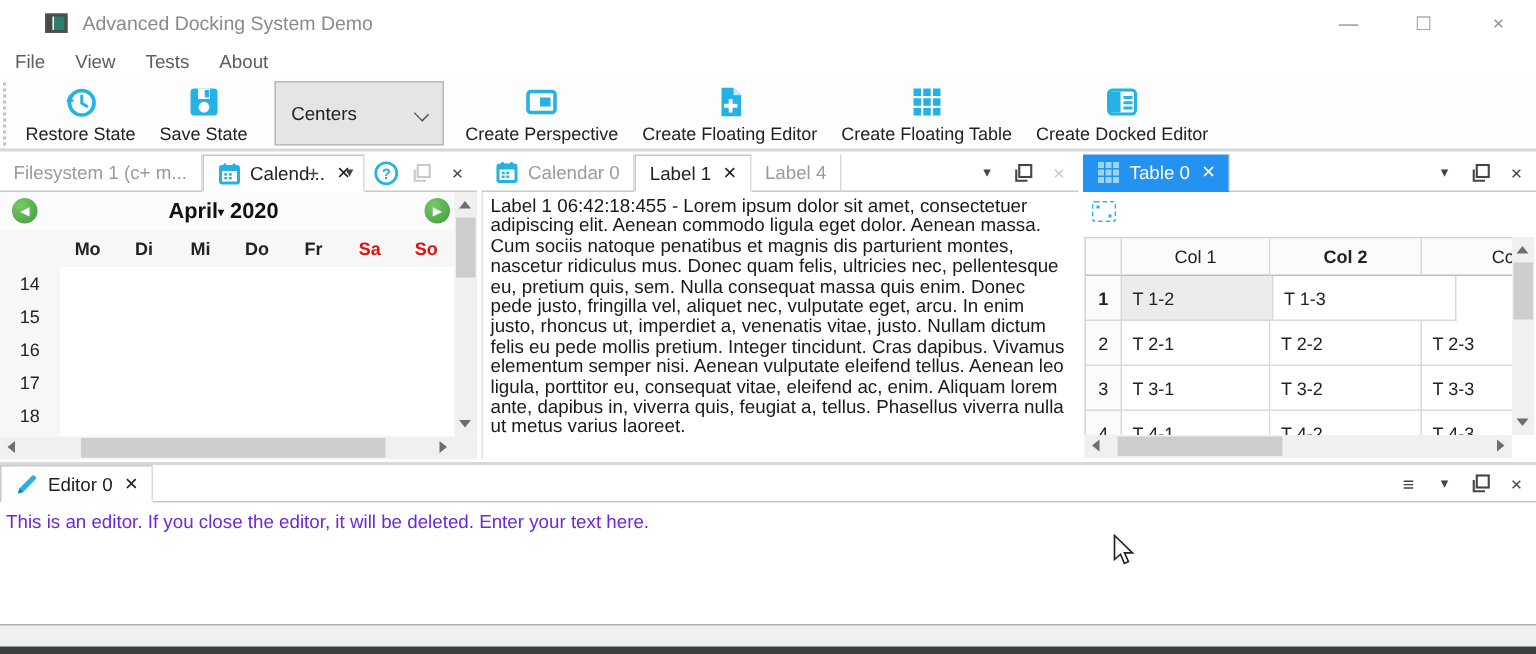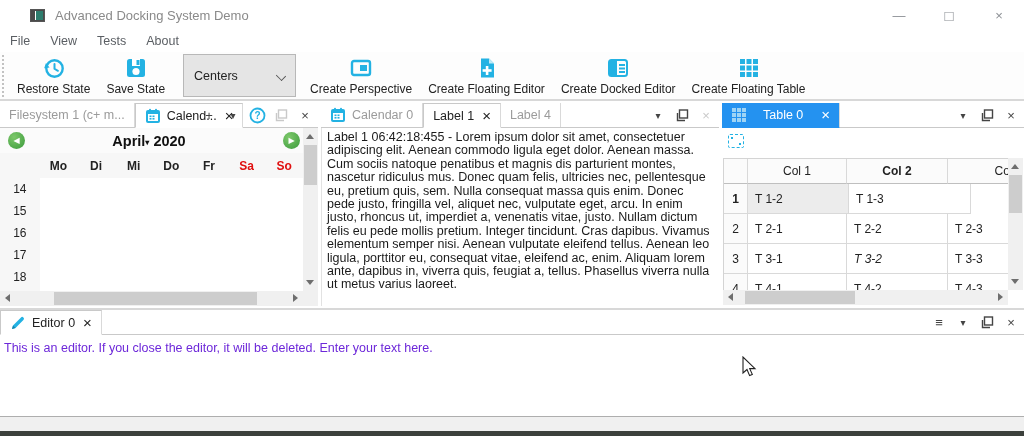--- a/index.html
+++ b/index.html
@@ -27,21 +27,21 @@
   .tb-btn .tlabel { font-size:12px; color:#222; margin-top:2px; white-space:nowrap; }
   .combobox { width:113px; height:43px; background:#e5e5e5; border:1px solid #b8b8b8; display:flex; align-items:center; margin:0 6px 0 10px; position:relative; }
   .combobox .cb-value { margin-left:10px; color:#222; font-size:12.5px; }
   .cb-chevron { position:absolute; right:10px; top:17px; width:8px; height:8px; border-right:1.6px solid #555; border-bottom:1.6px solid #555; transform:rotate(45deg) scale(1,0.8); }
 
   
   .panel { position:absolute; background:#fff; }
   .tabbar { height:25px; display:flex; align-items:stretch; border-bottom:1px solid #c9c9c9; background:#fff; position:relative; }
   .tab { display:flex; align-items:center; padding:0 9px; border-right:1px solid #d9d9d9; color:#9b9b9b; white-space:nowrap; font-size:12.5px; position:relative; }
   .tab.active { background:#fff; color:#222; border-top:1px solid #c9c9c9; border-left:1px solid #c9c9c9; margin-bottom:-1px; border-bottom:1px solid #fff; }
-  .tab.active-blue { background:#2492f0; color:#fff; border-bottom:1px solid #2492f0; margin-bottom:-1px;gap:10px; }
+  .tab.active-blue { background:#2492f0; color:#fff; border-bottom:1px solid #2492f0; margin-bottom:-1px; }
   .tab .ticon16 { width:16px; height:16px; margin-right:6px; display:inline-flex; }
   .tab .tabclose { margin-left:8px; font-size:15px; line-height:14px; color:inherit; }
   .tb-buttons { position:absolute; right:2px; top:0; height:24px; display:flex; align-items:center; gap:2px; }
   .tbtn { width:22px; height:20px; display:flex; align-items:center; justify-content:center; color:#444; font-size:13px; }
   .tbtn.disabled { color:#c9c9c9; }
   .panel-content { position:absolute; left:0; right:0; top:25px; bottom:0; overflow:hidden; background:#fff; }
 
   
   .cal-nav { height:25px; background:#fbfbfb; display:flex; align-items:center; position:relative; }
   .cal-circle { width:17px; height:17px; border-radius:50%; background:radial-gradient(circle at 35% 30%, #7cc86a, #3c9a3c); color:#fff; display:flex; align-items:center; justify-content:center; font-size:8px; }
@@ -164,46 +164,46 @@
               <path d="M14 2.5 l5 5 h-5 Z" fill="#bfeaf7"></path>
               <rect x="10.8" y="10" width="2.6" height="9" fill="#fff"></rect>
               <rect x="7.6" y="13.2" width="9" height="2.6" fill="#fff"></rect>
             </svg>
           </span>
           <span class="tlabel">Create Floating Editor</span>
         </div>
         <div class="tb-btn">
           <span class="ticon">
             <svg width="24" height="24" viewBox="0 0 24 24">
-              <rect x="3" y="4" width="18" height="16" rx="2.5" fill="none" stroke="#23b2e3" stroke-width="2"></rect>
-              <rect x="4" y="5" width="7" height="14" fill="#23b2e3"></rect>
-              <rect x="13" y="8" width="6" height="2" fill="#23b2e3"></rect>
-              <rect x="13" y="11.5" width="6" height="2" fill="#23b2e3"></rect>
-              <rect x="13" y="15" width="6" height="2" fill="#23b2e3"></rect>
-            </svg>
-          </span>
-          <span class="tlabel">Create Docked Editor</span>
-        </div>
-        <div class="tb-btn">
-          <span class="ticon">
-            <svg width="24" height="24" viewBox="0 0 24 24">
               <g fill="#23b2e3">
                 <rect x="3" y="3" width="5" height="5"></rect>
                 <rect x="9.5" y="3" width="5" height="5"></rect>
                 <rect x="16" y="3" width="5" height="5"></rect>
                 <rect x="3" y="9.5" width="5" height="5"></rect>
                 <rect x="9.5" y="9.5" width="5" height="5"></rect>
                 <rect x="16" y="9.5" width="5" height="5"></rect>
                 <rect x="3" y="16" width="5" height="5"></rect>
                 <rect x="9.5" y="16" width="5" height="5"></rect>
                 <rect x="16" y="16" width="5" height="5"></rect>
               </g>
             </svg>
           </span>
           <span class="tlabel">Create Floating Table</span>
+        </div>
+        <div class="tb-btn">
+          <span class="ticon">
+            <svg width="24" height="24" viewBox="0 0 24 24">
+              <rect x="3" y="4" width="18" height="16" rx="2.5" fill="none" stroke="#23b2e3" stroke-width="2"></rect>
+              <rect x="4" y="5" width="7" height="14" fill="#23b2e3"></rect>
+              <rect x="13" y="8" width="6" height="2" fill="#23b2e3"></rect>
+              <rect x="13" y="11.5" width="6" height="2" fill="#23b2e3"></rect>
+              <rect x="13" y="15" width="6" height="2" fill="#23b2e3"></rect>
+            </svg>
+          </span>
+          <span class="tlabel">Create Docked Editor</span>
         </div>
       </span>
   </div>
 
   <div class="panel" style="left:0; top:103px; width:318px; height:203px;">
     <div class="tabbar" id="left-tabbar">
         <div class="tab">
           <span>Filesystem 1 (c+ m...</span>
         </div>
         <div class="tab active">
@@ -419,21 +419,21 @@
           </div>
           <div class="trow">
             <div class="tcell rowhdr">2</div>
             <div class="tcell" style="width: 99px;">T 2-1</div>
             <div class="tcell" style="width: 101px;">T 2-2</div>
             <div class="tcell" style="width: 122px;">T 2-3</div>
           </div>
           <div class="trow">
             <div class="tcell rowhdr">3</div>
             <div class="tcell" style="width: 99px;">T 3-1</div>
-            <div class="tcell" style="width: 101px; font-style: italic;">T 3-2</div>
+            <div class="tcell" style="width: 101px;">T 3-2</div>
             <div class="tcell" style="width: 122px;">T 3-3</div>
           </div>
           <div class="trow">
             <div class="tcell rowhdr">4</div>
             <div class="tcell" style="width: 99px;">T 4-1</div>
             <div class="tcell" style="width: 101px;">T 4-2</div>
             <div class="tcell" style="width: 122px;">T 4-3</div>
           </div>
         </div>
       <div class="sb" style="right:1px; top:30px; width:15px; bottom:16px;">

